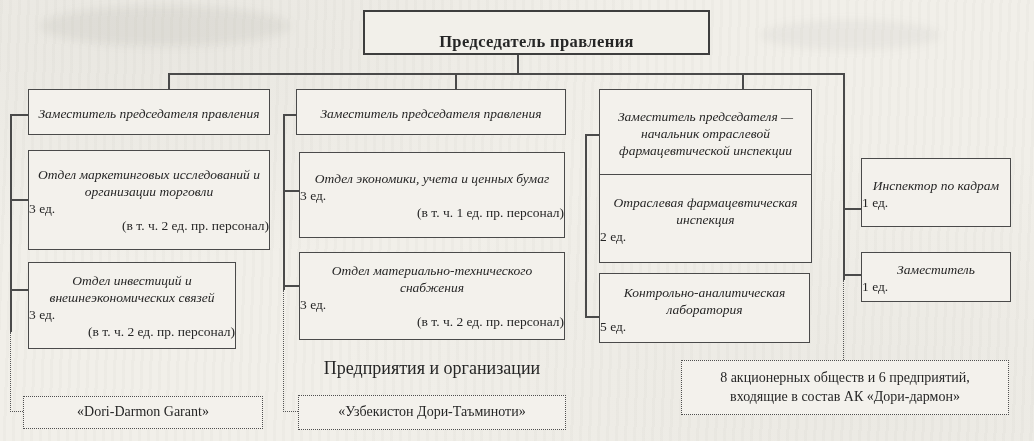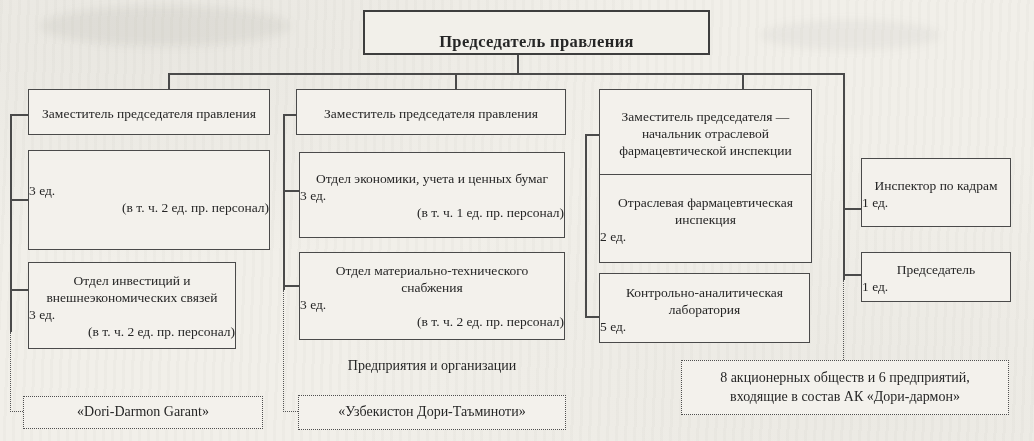--- a/index.html
+++ b/index.html
@@ -20,37 +20,37 @@
   }
   .box{
     position:absolute;
     box-sizing:border-box;
     border:1.6px solid #4a4a4a;
     background:#f3f1ec;
     display:flex;flex-direction:column;justify-content:center;
     font-size:13.5px;line-height:1.26;
     text-align:center;
   }
-  .box .name{padding:2px 8px 0 8px;}
+  .box .name{padding:2px 8px 0 8px;font-style:italic;}
   .box .count{text-align:left;padding-right:30px;}
   .box .note{text-align:right;padding-bottom:2px;}
   .chairman{
     border:2.2px solid #3e3e3e;
     font-weight:bold;font-size:16.5px;letter-spacing:.4px;
     background:#f2f0ea;
   }
   .dashedbox{
     position:absolute;box-sizing:border-box;
     border:1.6px dotted #4f4f4f;
     background:#f3f1ec;
     display:flex;flex-direction:column;justify-content:center;
     font-size:14px;line-height:1.3;text-align:center;
   }
   .label{
-    position:absolute;font-size:14px;text-align:center;
+    position:absolute;font-size:18px;text-align:center;
   }
   .ln{position:absolute;background:#4a4a4a;}
   .lnh{height:1.8px;}
   .lnv{width:1.8px;}
   .dotv{position:absolute;width:0;border-left:1.8px dotted #555;}
   .doth{position:absolute;height:0;border-top:1.8px dotted #555;}
   .artifact{position:absolute;border-radius:50%;filter:blur(4px);pointer-events:none;}
 </style>
 </head>
 <body>
@@ -90,20 +90,21 @@
   <div class="ln lnh" style="left:585px;top:316px;width:14px;"></div>
 
   <div class="box chairman" style="left:363px;top:10px;width:347px;height:45px;justify-content:flex-end;">
     <div>Председатель правления</div>
   </div>
 
   <div class="box" style="left:28px;top:89px;width:242px;height:46px;">
     <div class="name">Заместитель председателя правления</div>
   </div>
   <div class="box" style="left:28px;top:150px;width:242px;height:100px;">
+    <div class="name">Отдел маркетинговых исследований и организации торговли</div>
     <div class="count">3 ед.</div>
     <div class="note">(в т. ч. 2 ед. пр. персонал)</div>
   </div>
   <div class="box" style="left:28px;top:262px;width:208px;height:87px;">
     <div class="name">Отдел инвестиций и внешнеэкономических связей</div>
     <div class="count">3 ед.</div>
     <div class="note">(в т. ч. 2 ед. пр. персонал)</div>
   </div>
   <div class="dashedbox" style="left:23px;top:396px;width:240px;height:33px;">
     <div>«Dori-Darmon Garant»</div>
@@ -139,20 +140,20 @@
   <div class="box" style="left:599px;top:273px;width:211px;height:70px;">
     <div class="name">Контрольно-аналитическая лаборатория</div>
     <div class="count">5 ед.</div>
   </div>
 
   <div class="box" style="left:861px;top:158px;width:150px;height:69px;">
     <div class="name">Инспектор по кадрам</div>
     <div class="count">1 ед.</div>
   </div>
   <div class="box" style="left:861px;top:252px;width:150px;height:50px;">
-    <div class="name">Председатель</div>
+    <div class="name">Заместитель</div>
     <div class="count">1 ед.</div>
   </div>
   <div class="dashedbox" style="left:681px;top:360px;width:328px;height:55px;padding:0 10px;">
     <div>8 акционерных обществ и 6 предприятий, входящие в состав АК «Дори-дармон»</div>
   </div>
 
 </div>
 
 </body></html>

